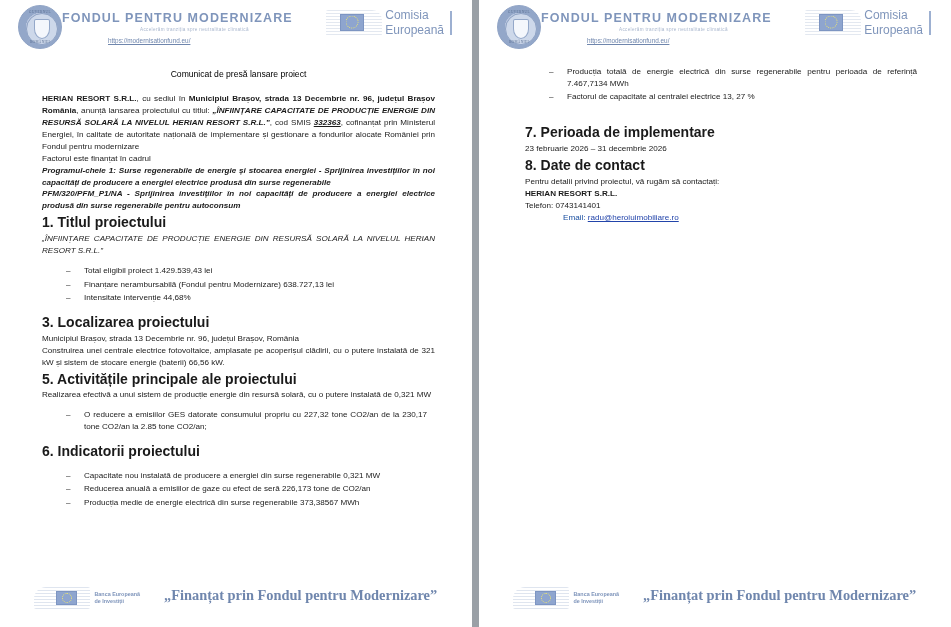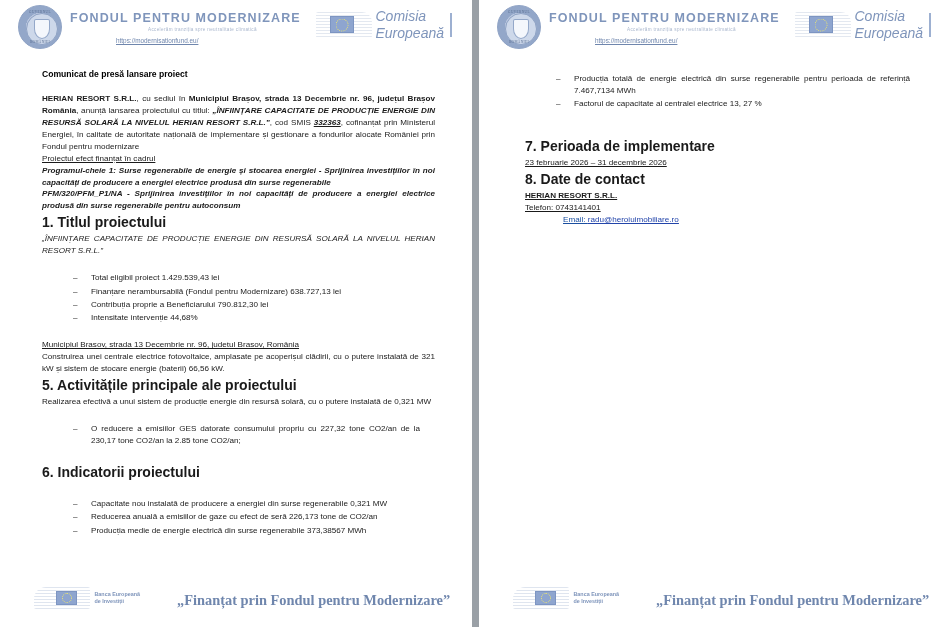--- a/index.html
+++ b/index.html
@@ -37,21 +37,20 @@
     position: relative;
     height: 58px;
     padding: 4px 18px 0 18px;
     display: flex;
     align-items: flex-start;
   }
   .hdr-inner {
     display: flex;
     align-items: flex-start;
     width: 100%;
-    gap: 8px;
   }
   .ro-seal {
     width: 44px; height: 44px;
     border-radius: 50%;
     flex: 0 0 44px;
     margin-top: 1px;
     background:
       radial-gradient(circle at 50% 50%, #e9eef7 0%, #e9eef7 34%, #b9c6de 35%, #b9c6de 47%, #93a7c9 48%, #93a7c9 100%);
     position: relative;
     border: 1px solid #8fa3c5;
@@ -141,60 +140,60 @@
   }
   .ec-stars {
     position: absolute;
     left: 50%; top: 50%;
     width: 13px; height: 13px;
     transform: translate(-50%,-50%);
     border-radius: 50%;
     border: 1.5px dotted #f2e96a;
   }
   .ec-name {
-    font-size: 14px;
+    font-size: 12px;
     line-height: 1.22;
     color: #7f95bb;
     white-space: nowrap;
-    font-style: italic;
   }
   .ec-bar {
     width: 2px; height: 24px;
     background: #9db0d1;
     margin-left: 3px;
   }
 
   
   .pg-body {
     padding: 0 37px 0 42px;
     font-size: 8.1px;
     line-height: 1.48;
     color: #1a1a1a;
     text-align: justify;
   }
   .pg-body-right { padding: 0 26px 0 46px; }
   .doc-title {
-    font-weight: bold;
+    text-align: center;
+    font-weight: normal;
     font-size: 8.6px;
     margin: 10px 0 12px 0;
     color: #000;
   }
   p { margin: 0; }
   .b { font-weight: bold; }
   .i { font-style: italic; }
   .bi { font-weight: bold; font-style: italic; }
   .u { text-decoration: underline; }
   .ital-block { font-style: italic; font-weight: bold; }
   .sec-head { font-weight: bold; font-size: 14px; }
-  .plain { text-align: justify; text-decoration: underline; }
+  .plain { text-align: justify; }
   .just { text-align: justify; }
 
   ul.dash {
     list-style: none;
-    margin: 15px;
+    margin: 8px;
     padding: 0 0 0 0;
   }
   ul.dash > li {
     position: relative;
     padding-left: 34px;
     margin: 1.5px 0;
     text-align: justify;
   }
   ul.dash > li::before {
     content: "\2013";
@@ -211,22 +210,22 @@
   }
   .email-line { color: #1a4fa0; padding-left: 38px; }
 
   
   .pg-footer {
     position: absolute;
     left: 0; right: 0;
     bottom: 18px;
     padding: 0 18px 0 34px;
     display: flex;
-    align-items: flex-end;
-    gap: 37px;
+    align-items: flex-start;
+    gap: 24px;
   }
   .eib-logo {
     flex: 0 0 auto;
     display: flex;
     align-items: center;
     gap: 4px;
     width: 106px;
   }
   .eib-lines {
     position: relative;
@@ -298,36 +297,36 @@
         </div>
       </div>
     </div>
 
     <div class="pg-body">
 
       <div class="doc-title">Comunicat de presă lansare proiect</div>
 
       <p class="just"><span class="b">HERIAN RESORT S.R.L.</span><span>, cu sediul în </span><span class="b">Municipiul Brașov, strada 13 Decembrie nr. 96, județul Brașov  România</span><span>, anunță lansarea proiectului cu titlul: </span><span class="bi">„ÎNFIINȚARE CAPACITATE DE PRODUCȚIE ENERGIE DIN RESURSĂ SOLARĂ LA NIVELUL HERIAN RESORT S.R.L.”</span><span>, cod SMIS </span><span class="bi u">332363</span><span>, cofinanțat prin Ministerul Energiei, în calitate de autoritate națională de implementare și gestionare a fondurilor alocate României prin Fondul pentru modernizare</span></p>
 
-      <p class="plain">Proiectul efect finanțat în cadrul</p>
+      <p class="plain">Factorul este finanțat în cadrul</p>
 
       <p class="ital-block just">Programul-cheie 1: Surse regenerabile de energie și stocarea energiei - Sprijinirea investițiilor în noi capacități de producere a energiei electrice produsă din surse regenerabile</p>
 
       <p class="ital-block just">PFM/320/PFM_P1/NA - Sprijinirea investițiilor în noi capacități de producere a energiei electrice produsă din surse regenerabile pentru autoconsum</p>
 
       <p class="sec-head">1. Titlul proiectului</p>
       <p class="i just">„ÎNFIINȚARE CAPACITATE DE PRODUCȚIE ENERGIE DIN RESURSĂ SOLARĂ LA NIVELUL HERIAN RESORT S.R.L.”</p>
 
       <ul class="dash">
         <li>Total eligibil proiect 1.429.539,43 lei</li>
         <li>Finanțare nerambursabilă (Fondul pentru Modernizare) 638.727,13 lei</li>
-        <li>Contribuția proprie a Beneficiarului 790.812,30 lei</li>
         <li>Intensitate intervenție 44,68%</li>
       </ul>
 
+      <p class="sec-head">3. Localizarea proiectului</p>
       <p class="plain">Municipiul Brașov, strada 13 Decembrie nr. 96, județul Brașov, România</p>
 
       <p class="just">Construirea unei centrale electrice fotovoltaice, amplasate pe acoperișul clădirii, cu o putere instalată de 321 kW și sistem de stocare energie (baterii) 66,56 kW.</p>
 
       <p class="sec-head">5. Activitățile principale ale proiectului</p>
       <p class="just">Realizarea efectivă a unui sistem de producție energie din resursă solară, cu o putere instalată de 0,321 MW</p>
       <ul class="dash">
         <li>O reducere a emisiilor GES datorate consumului propriu cu 227,32 tone CO2/an de la 230,17 tone CO2/an la 2.85 tone CO2/an;</li>
       </ul>
 
@@ -393,20 +392,21 @@
         <li>Producția totală de energie electrică din surse regenerabile pentru perioada de referință 7.467,7134 MWh</li>
         <li>Factorul de capacitate al centralei electrice 13, 27 %</li>
       </ul>
 
       <div class="spacer-md"></div>
 
       <p class="sec-head">7. Perioada de implementare</p>
       <p class="plain">23 februarie 2026 – 31 decembrie 2026</p>
 
       <p class="sec-head">8. Date de contact</p>
+      <p class="plain">Pentru detalii privind proiectul, vă rugăm să contactați:</p>
       <p class="plain b">HERIAN RESORT S.R.L.</p>
       <p class="plain">Telefon: 0743141401</p>
       <p class="plain email-line"><span>Email: </span><a class="mail" href="#">radu@heroiuimobiliare.ro</a></p>
 
     </div>
 
     <div class="pg-footer">
       <div class="eib-logo">
         <div class="eib-lines">
           <div class="eib-flag">

